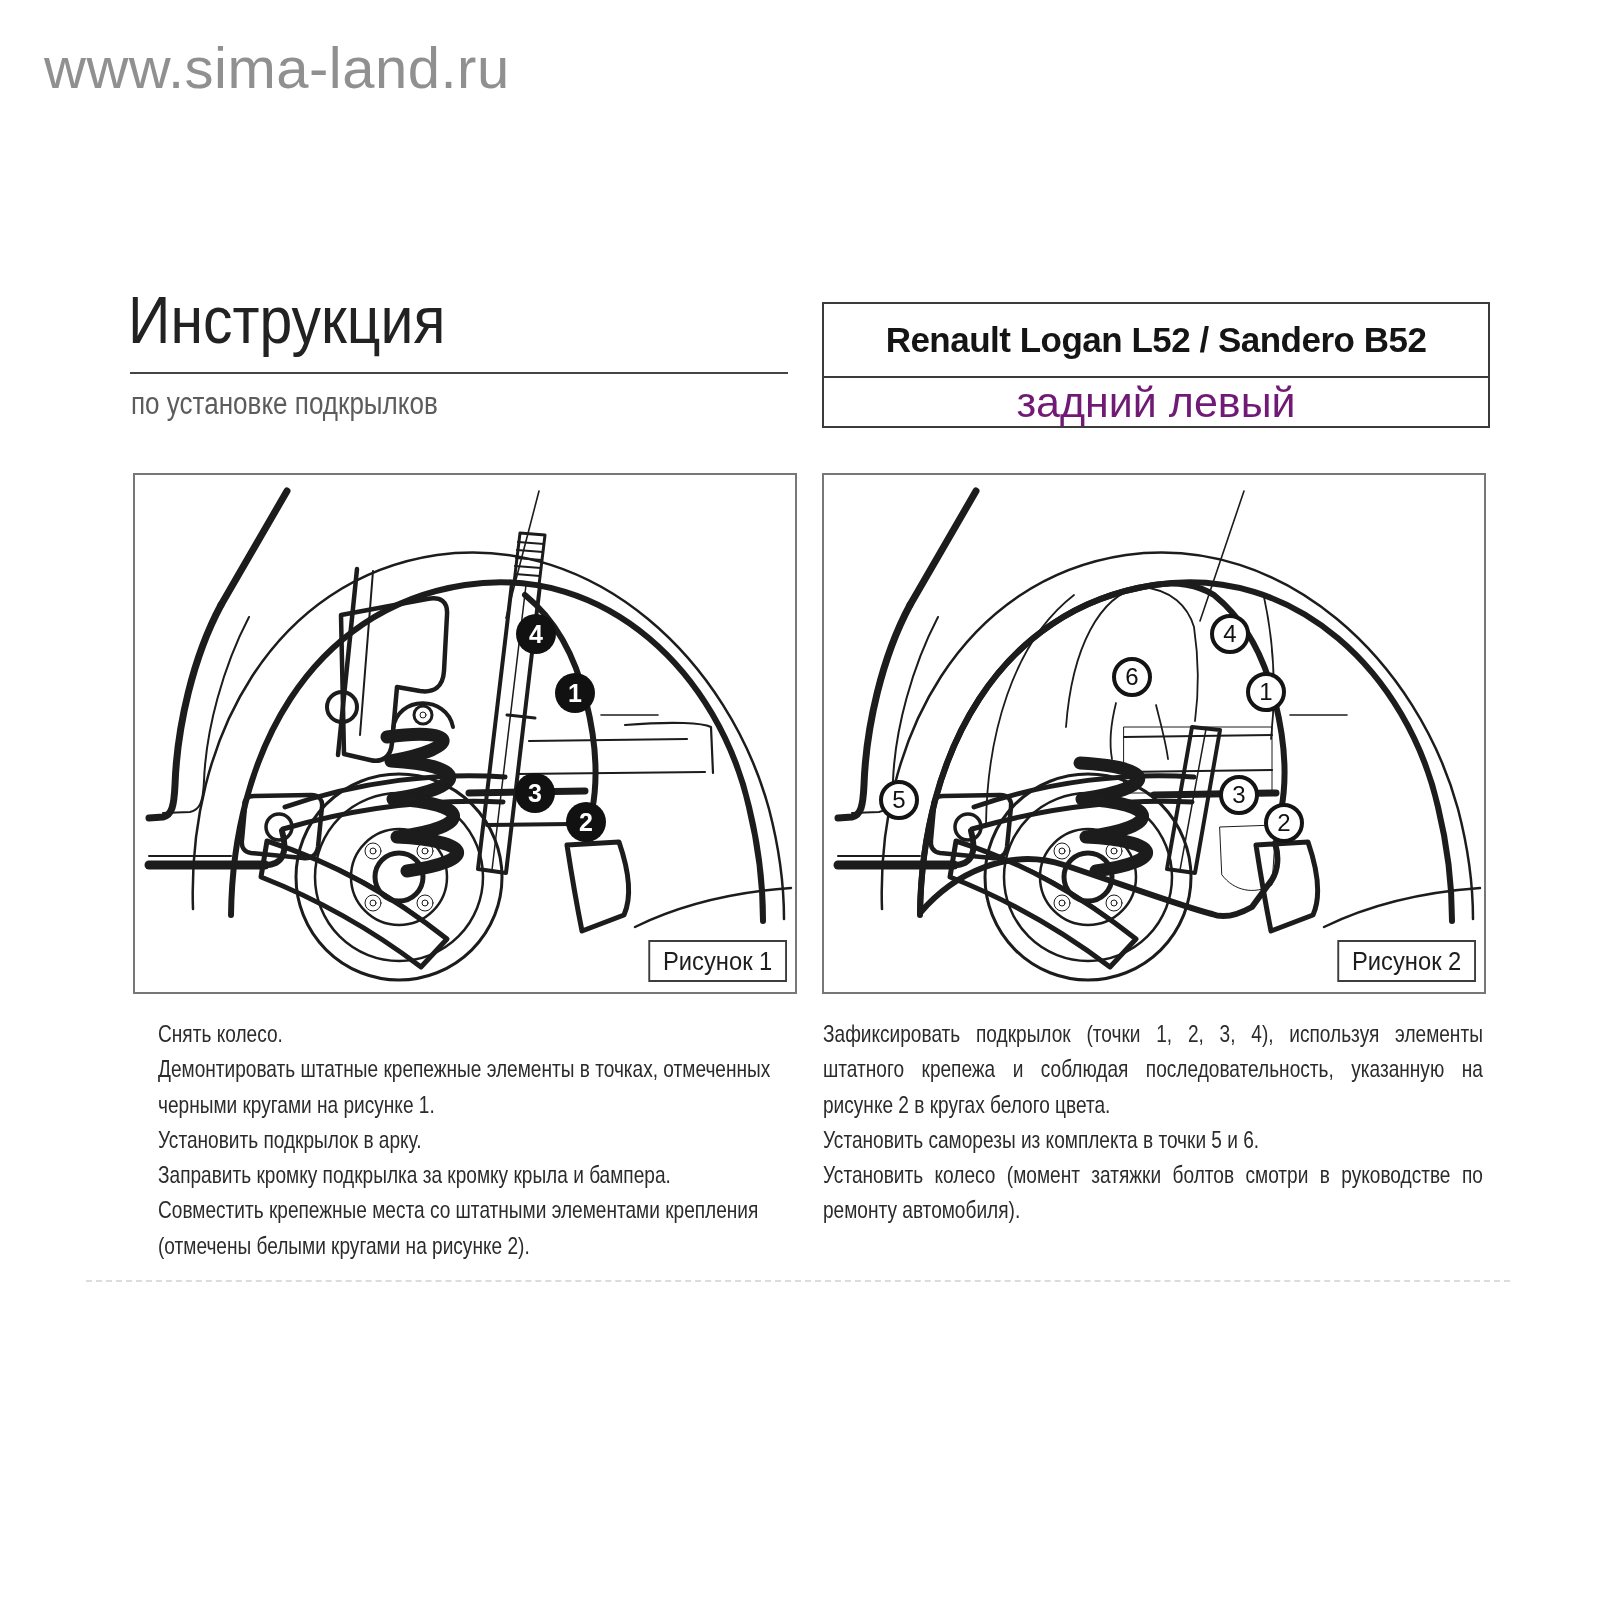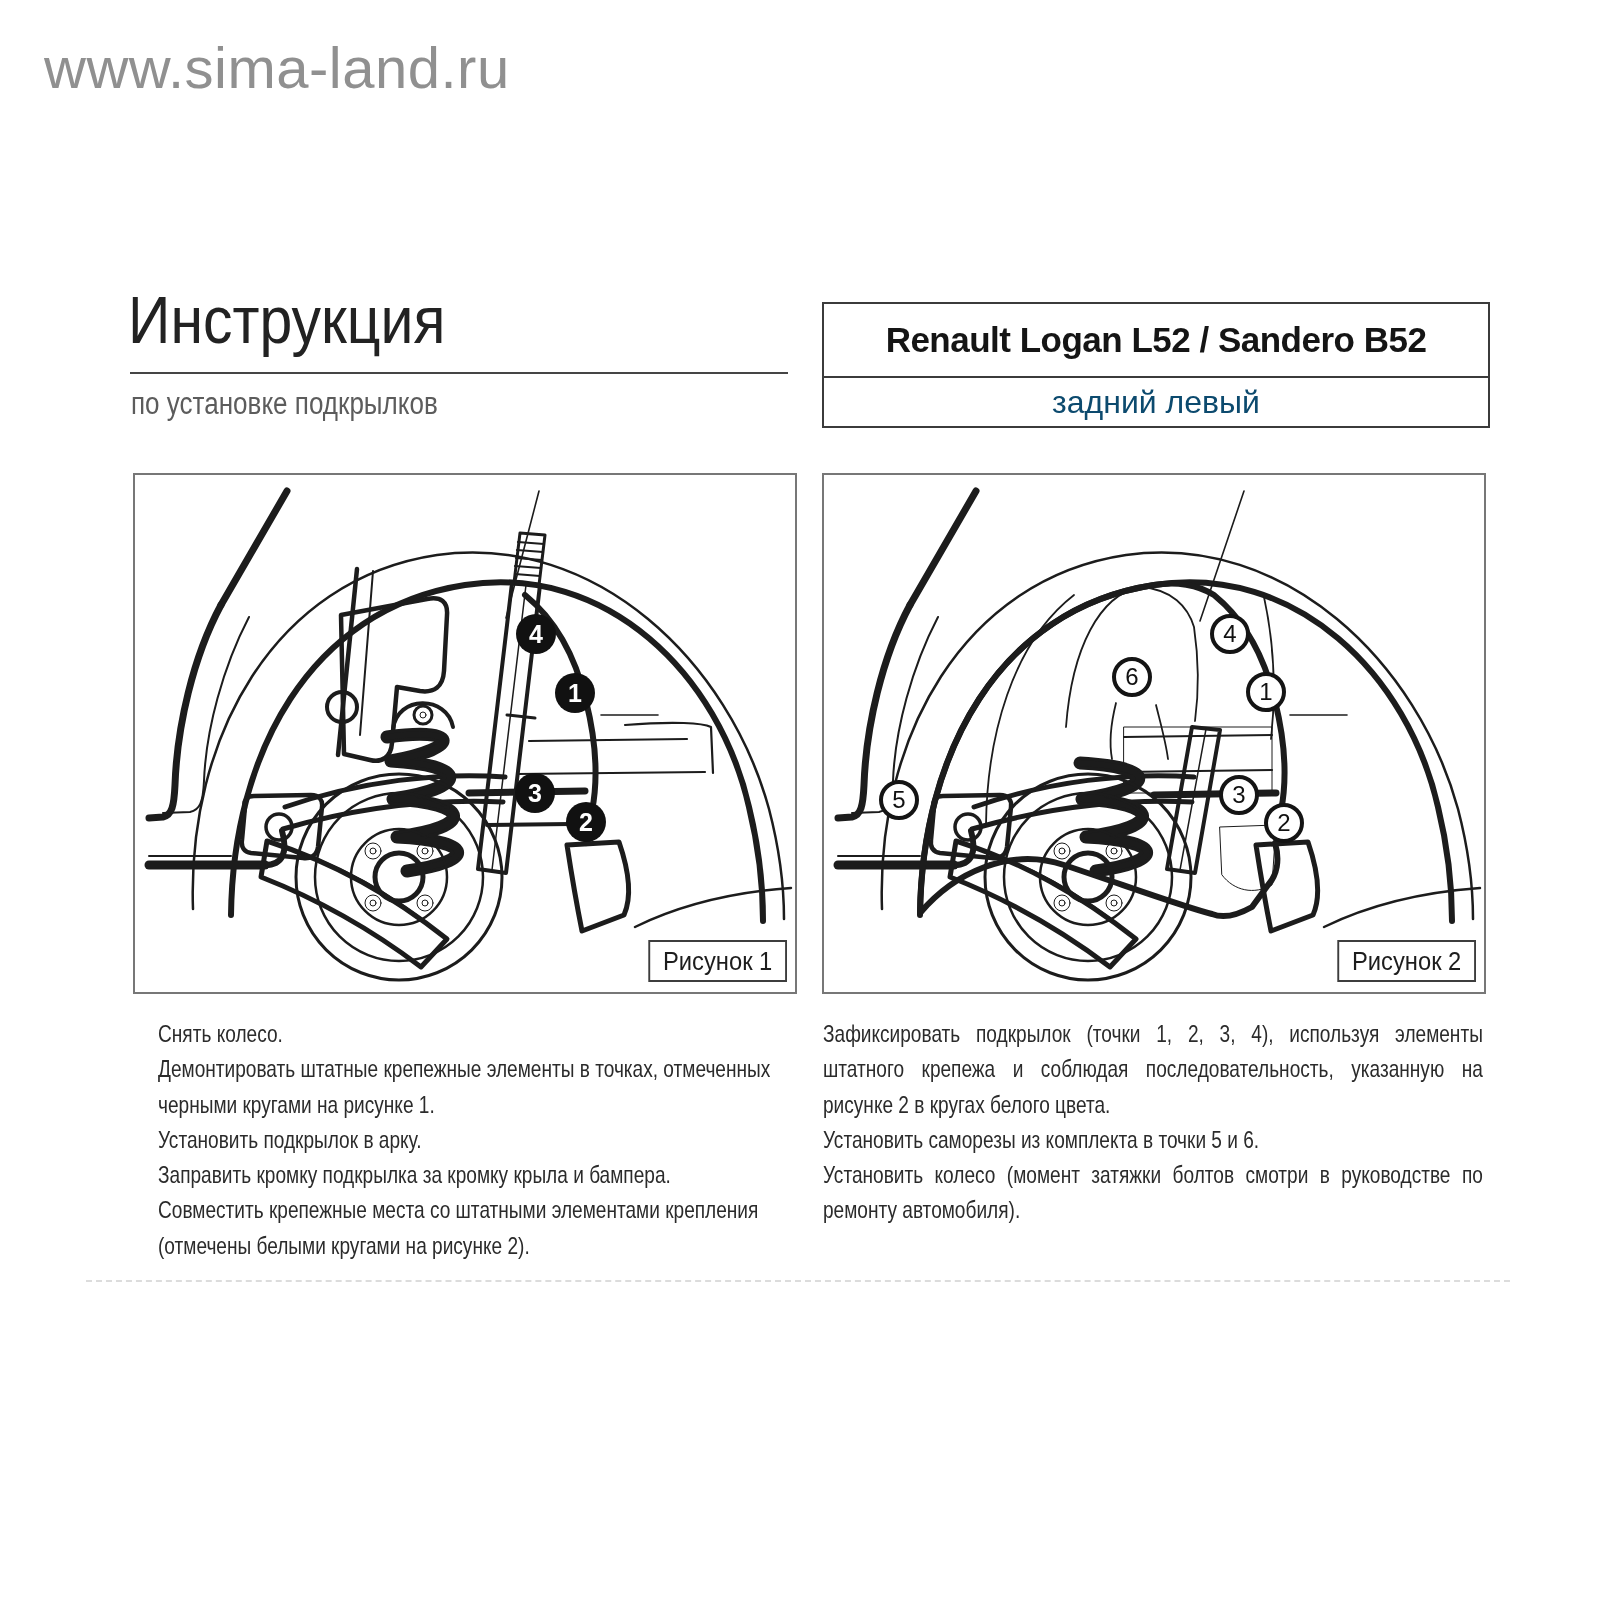--- a/index.html
+++ b/index.html
@@ -23,21 +23,21 @@
     transform:scaleX(0.84); transform-origin:0 0; white-space:nowrap;
   }
   
   #model-box { position:absolute; left:822px; top:302px; width:664px; border:2px solid #3b3b3b; background:#fff; }
   #model-name {
     height:72px; border-bottom:2px solid #3b3b3b; display:flex; align-items:center; justify-content:center;
     font-size:35px; font-weight:700; letter-spacing:-0.5px; color:#151515;
   }
   #model-pos {
     height:48px; display:flex; align-items:center; justify-content:center;
-    font-size:32px; color:#0c4a6e;
+    font-size:43px; color:#701a75;
   }
   
   .fig { position:absolute; top:473px; width:660px; height:517px; border:2px solid #777; background:#fff; }
   #fig1 { left:133px; }
   #fig2 { left:822px; }
   .fig svg { position:absolute; left:0; top:0; width:660px; height:517px; }
   .fig svg path, .fig svg circle, .fig svg rect { stroke:#1c1c1c; fill:none; stroke-linecap:round; stroke-linejoin:round; }
   .caption {
     position:absolute; right:8px; bottom:10px; width:142px; height:38px; border:2px solid #3d3d3d;
     display:flex; align-items:center; justify-content:center; font-size:25px; color:#1d1d1d; background:#fff;

